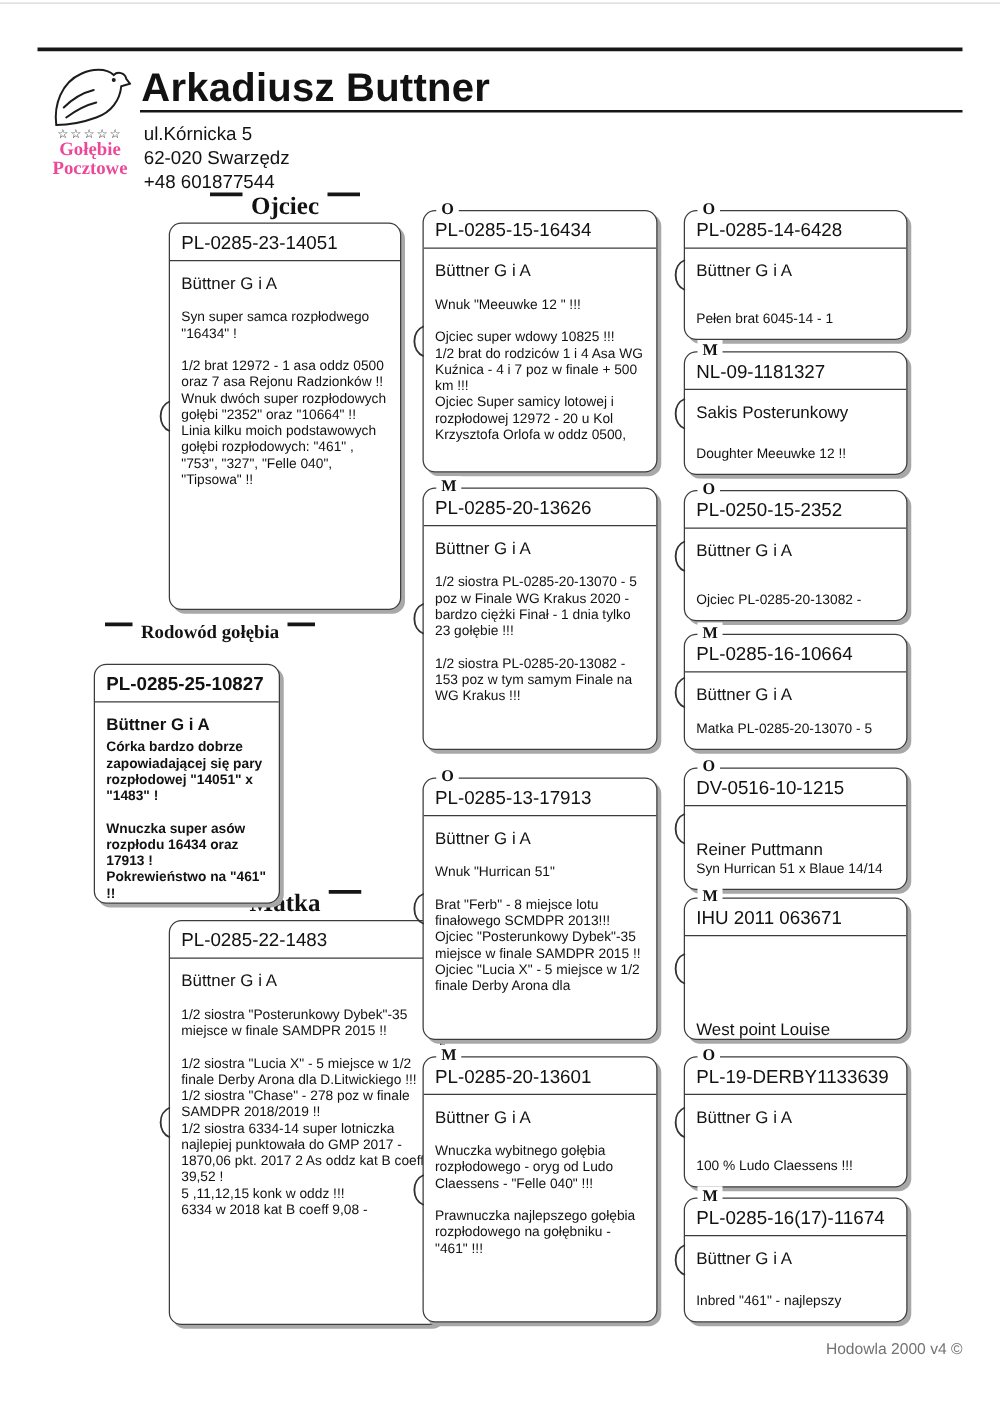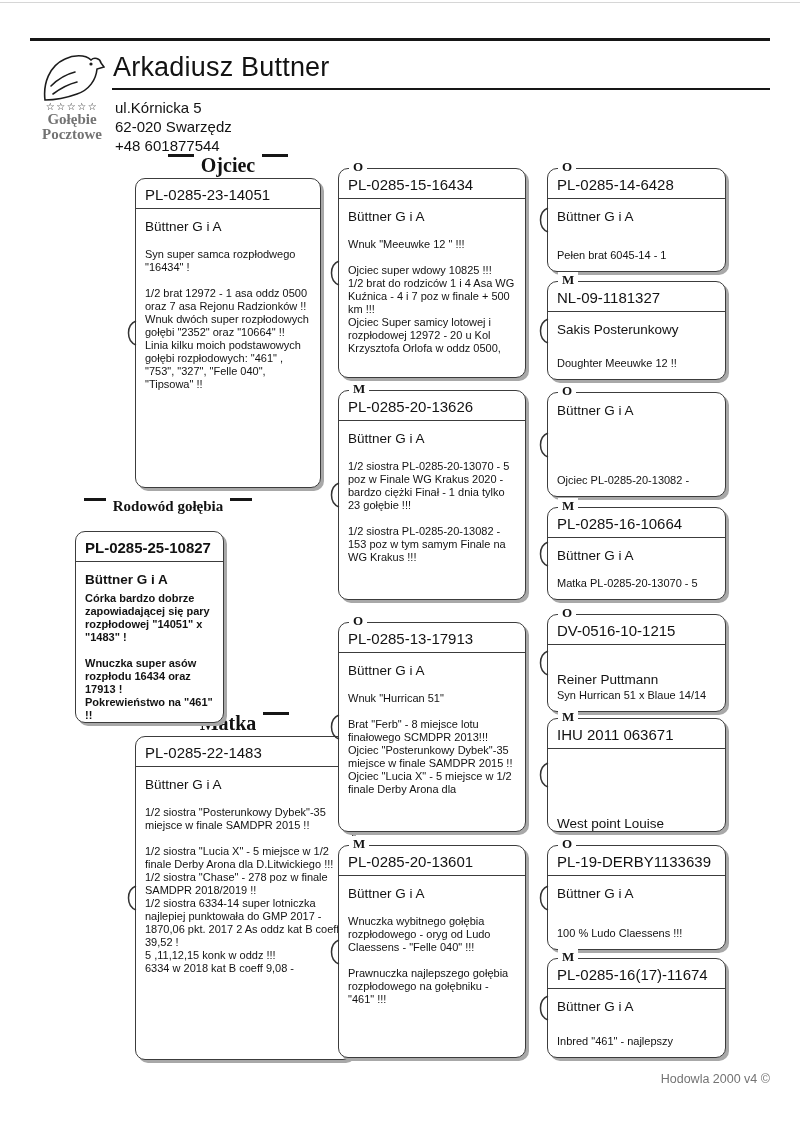--- a/index.html
+++ b/index.html
@@ -3,28 +3,28 @@
 <meta charset="utf-8">
 <style>
   * { box-sizing: border-box; }
   html, body { margin: 0; padding: 0; background: #ffffff; }
   .page {
     position: relative; width: 800px; height: 1131px; background: #fff;
     font-family: "Liberation Sans", sans-serif; color: #121212; overflow: hidden;
   }
   .page-top-line { position: absolute; top: 2px; left: 0; width: 100%; height: 1px; background: #d6d6d6; }
   .top-rule { position: absolute; left: 30px; top: 38px; width: 740px; height: 3px; background: #161616; }
-  .breeder-name { position: absolute; left: 113px; top: 52px; font-size: 27px; font-weight: normal; letter-spacing: .2px; }
+  .breeder-name { position: absolute; left: 113px; top: 52px; font-size: 32px; font-weight: bold; letter-spacing: .2px; }
   .name-underline { position: absolute; left: 112px; top: 88px; width: 658px; height: 2px; background: #161616; }
   .address { position: absolute; left: 115px; top: 98px; font-size: 15px; line-height: 19px; }
 
   .logo { position: absolute; left: 32px; top: 50px; width: 80px; text-align: center; }
   .pigeon { display: block; margin: 0 auto; }
   .stars { font-size: 10px; letter-spacing: 1.5px; white-space: nowrap; color: #222; margin-top: -1px; }
-  .logo-word { font-family: "Liberation Serif", serif; font-weight: bold; font-size: 15px; line-height: 15px; color: #737373; }
+  .logo-word { font-family: "Liberation Serif", serif; font-weight: bold; font-size: 15px; line-height: 15px; color: #ec4899; }
 
   .big-label { position: absolute; display: flex; justify-content: center; gap: 7px; height: 22px; }
   .big-label .bar { width: 26px; height: 3px; background: #161616; }
   .big-label-text { font-family: "Liberation Serif", serif; font-weight: bold; font-size: 20px; white-space: nowrap; }
   .big-label.sm .big-label-text { font-size: 15px; }
   .big-label.sm .bar { width: 22px; }
 
   .gbox {
     position: absolute; border: 1px solid #3c3c3c; border-radius: 10px; background: #fff;
     box-shadow: 3px 3px 0 #a8a8a8; display: flex; flex-direction: column;
@@ -196,20 +196,21 @@
     <div class="ring">NL-09-1181327</div>
     <div class="owner">Sakis Posterunkowy</div>
     <div class="gbody">Doughter Meeuwke 12 !!</div>
   </div>
 
   <div class="gbox small" style="left:547px;top:392px;width:179px;height:105px;">
     <span class="sex-tag">O</span>
     <svg class="hook" width="14" height="26" viewBox="0 0 14 26">
         <path d="M13 1 C3 5 3 21 13 25" fill="none" stroke="#333" stroke-width="1.5"></path>
       </svg>
+    <div class="ring">PL-0250-15-2352</div>
     <div class="owner">Büttner G i A</div>
     <div class="gbody">Ojciec PL-0285-20-13082 -</div>
   </div>
 
   <div class="gbox small" style="left:547px;top:507px;width:179px;height:93px;">
     <span class="sex-tag">M</span>
     <svg class="hook" width="14" height="26" viewBox="0 0 14 26">
         <path d="M13 1 C3 5 3 21 13 25" fill="none" stroke="#333" stroke-width="1.5"></path>
       </svg>
     <div class="ring">PL-0285-16-10664</div>

